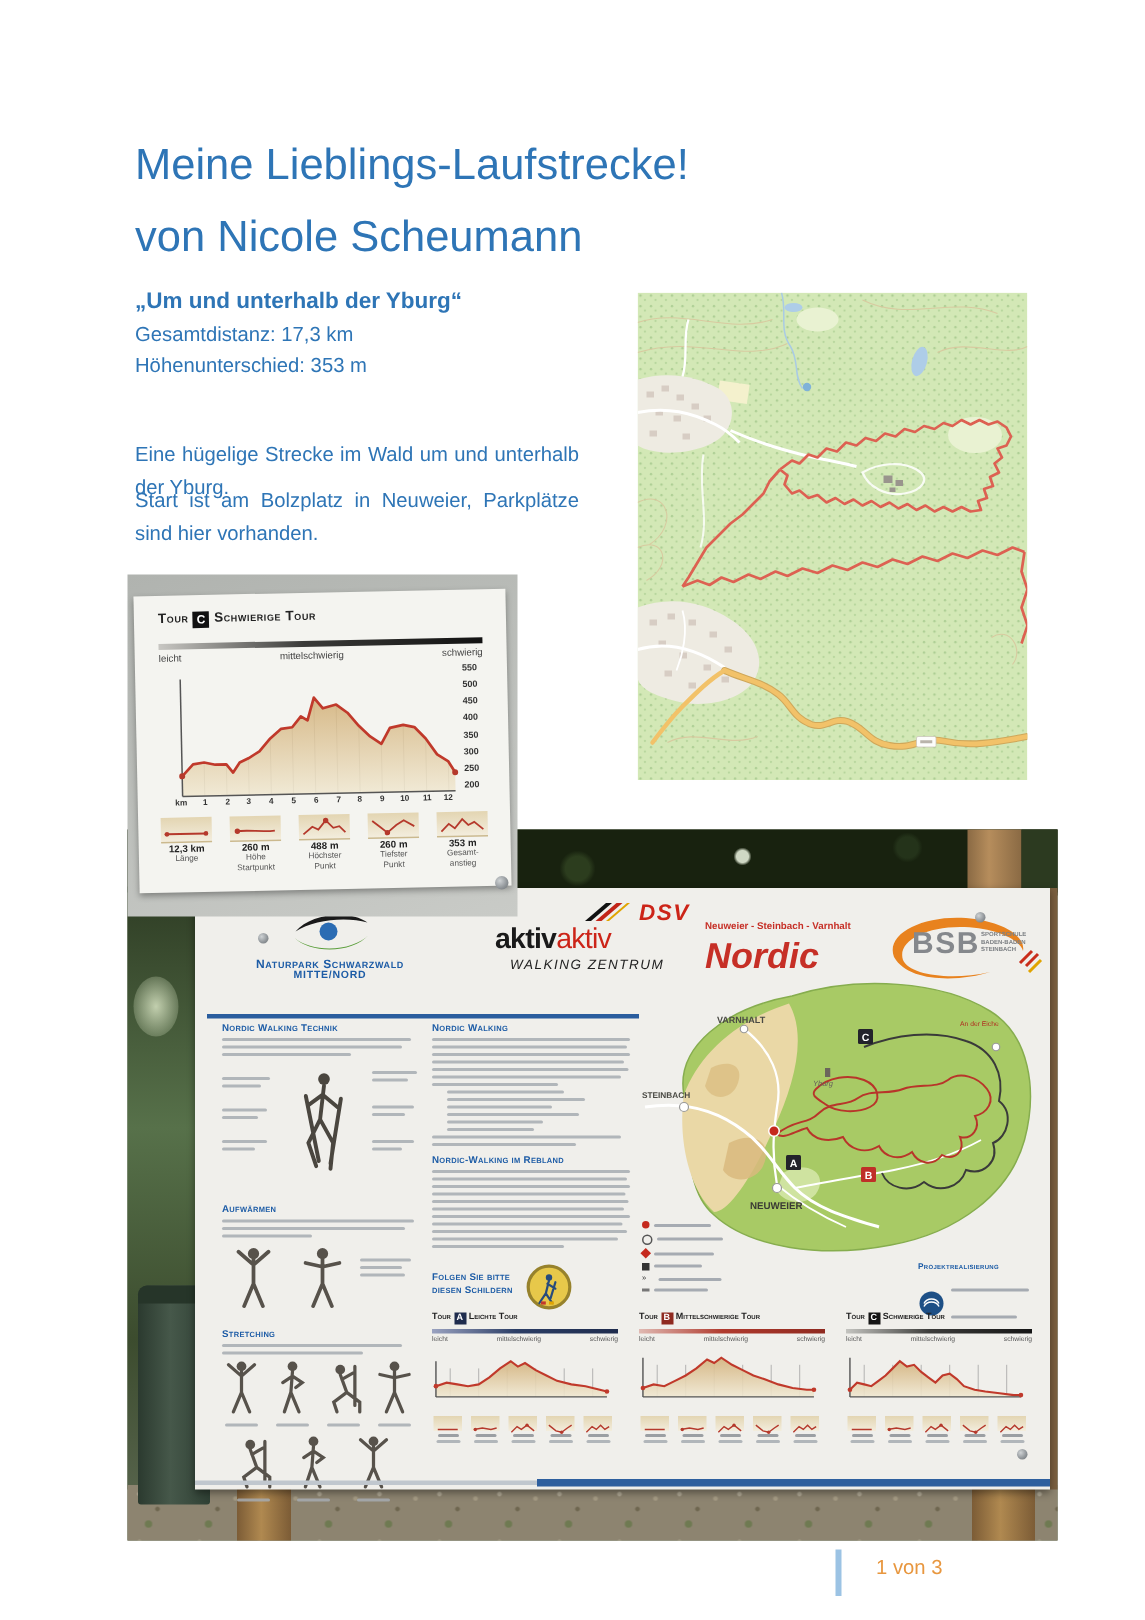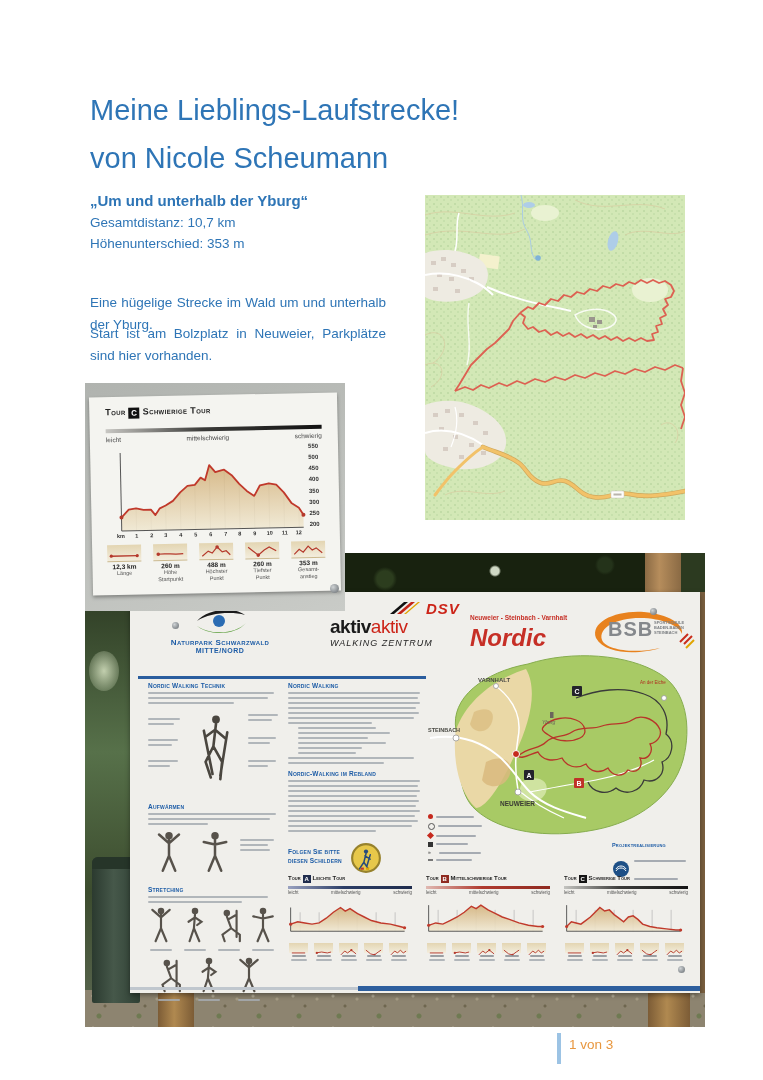--- a/index.html
+++ b/index.html
@@ -5,21 +5,21 @@
   html,body{margin:0;padding:0;background:#fff;}
   .page{position:relative;width:763px;height:1080px;background:#fff;overflow:hidden;
         font-family:"Liberation Sans",sans-serif;}
   .ab{position:absolute;}
   
   .title{left:90px;top:86px;width:560px;font-size:29px;line-height:48px;font-weight:400;color:#2e75b6;}
   .subtitle{left:90px;top:192px;font-size:15px;font-weight:bold;color:#2e75b6;}
   .stat{left:90px;font-size:13.5px;color:#2e75b6;}
   .para{left:90px;width:296px;font-size:13.5px;line-height:22px;color:#2e75b6;text-align:justify;margin:0;}
   .footer-bar{left:557px;top:1033px;width:4px;height:31px;background:#9cc3e4;}
-  .footer-num{left:569px;top:1037px;font-size:13.5px;color:#e8973f;}
+  .footer-num{left:584px;top:1037px;font-size:13.5px;color:#e8973f;}
   
   .map-photo{left:425px;top:195px;width:260px;height:325px;overflow:hidden;}
   
   .chart-photo{left:85px;top:383px;width:260px;height:228px;background:linear-gradient(160deg,#b0b3af,#c9cbc7);z-index:5;}
   .chart-board{left:6px;top:12px;width:248px;height:198px;background:#f4f4f0;transform:rotate(-1.2deg);
                box-shadow:0 2px 4px rgba(0,0,0,.35);}
   .cb-head{left:16px;top:10px;font-size:9px;font-weight:bold;color:#222;font-variant:small-caps;letter-spacing:.4px;}
   .cb-chip{display:inline-block;width:11px;height:11px;background:#111;color:#fff;font-size:8px;font-weight:bold;
            text-align:center;line-height:11px;vertical-align:-1px;margin:0 3px;font-variant:normal;}
   .cb-bar{left:16px;top:32px;width:216px;height:4px;background:linear-gradient(to right,#c8c7c3,#3a3a38 45%,#121212);}
@@ -114,21 +114,21 @@
   </defs>
 </svg>
 
 <div class="page">
 
   <h1 class="ab title" style="margin:0">
     <span>Meine Lieblings-Laufstrecke!</span><br>
     <span>von Nicole Scheumann</span>
   </h1>
   <div class="ab subtitle">„Um und unterhalb der Yburg“</div>
-  <div class="ab stat" style="top:215px">Gesamtdistanz: 10,7 km</div>
+  <div class="ab stat" style="top:215px">Gesamtdistanz: 17,3 km</div>
   <div class="ab stat" style="top:236px">Höhenunterschied: 353 m</div>
   <p class="ab para" style="top:292px">Eine hügelige Strecke im Wald um und unterhalb der Yburg.</p>
   <p class="ab para" style="top:323px">Start ist am Bolzplatz in Neuweier, Parkplätze sind hier vorhanden.</p>
 
   <div class="ab map-photo">
     <svg width="260" height="325" viewBox="0 0 260 325">
       <defs>
         <pattern id="mdots" width="7" height="7" patternUnits="userSpaceOnUse">
           <circle cx="2" cy="2" r="0.8" fill="#9ec487"></circle>
             <circle cx="5" cy="5" r="0.7" fill="#a6cb8e"></circle>
@@ -375,21 +375,21 @@
         <svg class="ab" style="left:60px;top:2px" width="34" height="14" viewBox="0 0 34 14">
           <polygon points="0,12 14,0 18,0 4,12" fill="#111"></polygon>
           <polygon points="7,12 21,0 25,0 11,12" fill="#c22418"></polygon>
           <polygon points="14,12 28,0 30,0 16,12" fill="#e0a400"></polygon>
         </svg>
         <span class="ab dsv-word" style="left:96px;top:0">DSV</span>
         <span class="ab towns" style="left:140px;top:14px">Neuweier - Steinbach - Varnhalt</span>
         <div class="ab" style="left:0;top:16px">
           <span class="brand-n">aktiv</span><span class="brand-a">aktiv</span>
         </div>
-        <div class="ab brand-sub" style="left:0;top:38px">WALKING ZENTRUM</div>
+        <div class="ab brand-sub" style="left:10px;top:38px">WALKING ZENTRUM</div>
         <div class="ab rebland" style="left:140px;top:24px">Nordic</div>
       </div>
 
       <div class="ab" style="left:452px;top:12px;width:118px;height:52px">
         <svg class="ab" style="left:0;top:0" width="118" height="52" viewBox="0 0 118 52">
           <path d="M14,34 C8,18 34,6 62,8 C86,10 102,20 100,30 C98,22 80,14 58,14 C34,14 16,24 20,36 C24,46 52,50 78,44 C60,50 24,52 14,34 Z" fill="#e8821e"></path>
           <path d="M98,38 L106,30 M102,40 L110,32" stroke="#c92d1b" stroke-width="2"></path>
           <path d="M104,44 L112,36" stroke="#e0a400" stroke-width="2"></path>
         </svg>
         <span class="ab bsb-word" style="left:26px;top:14px">BSB</span>

